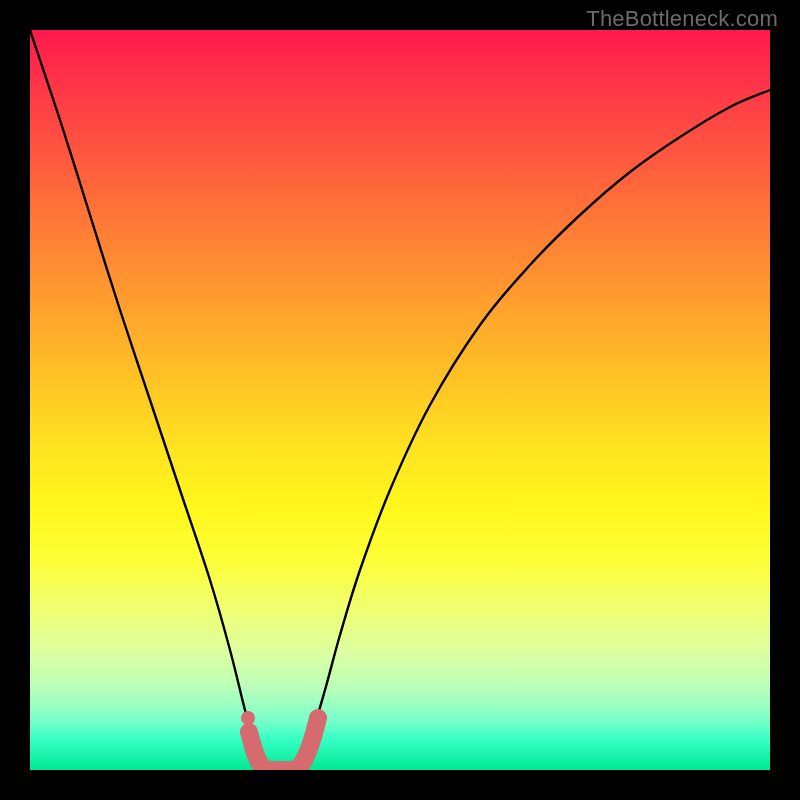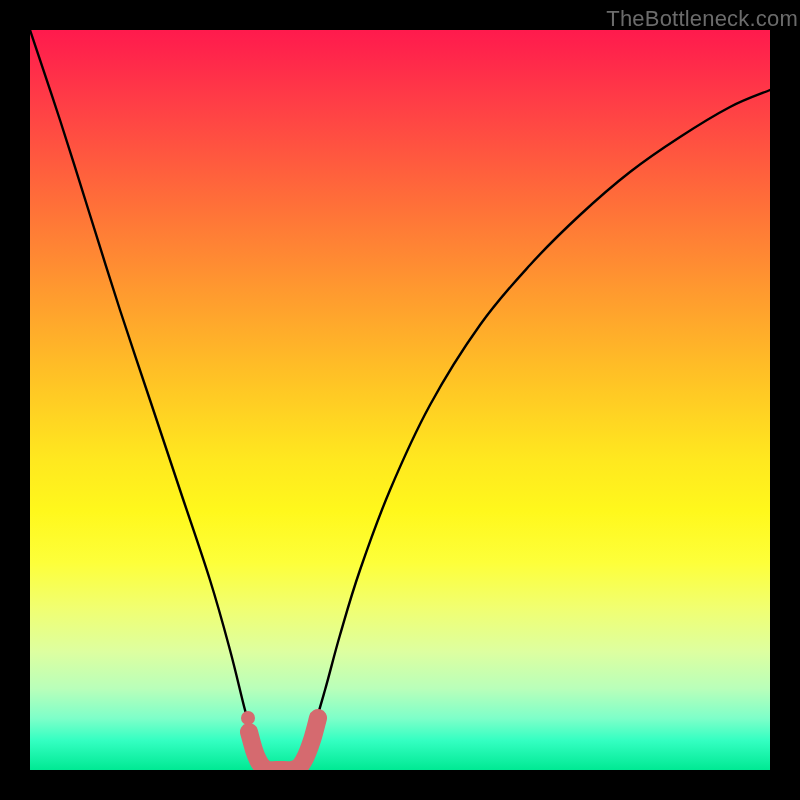--- a/index.html
+++ b/index.html
@@ -31,21 +31,21 @@
       #b9ffba 89%,
       #7effc9 93%,
       #34ffc2 96%,
       #00e993 100%
     );
     overflow: hidden;
   }
   .watermark {
     position: absolute;
     top: 6px;
-    right: 2px;
+    right: 22px;
     color: #6b6b6b;
     font-size: 22px;
     font-weight: 500;
     letter-spacing: 0.2px;
     z-index: 20;
     user-select: none;
   }
   svg.curve {
     position: absolute;
     left: 30px;

